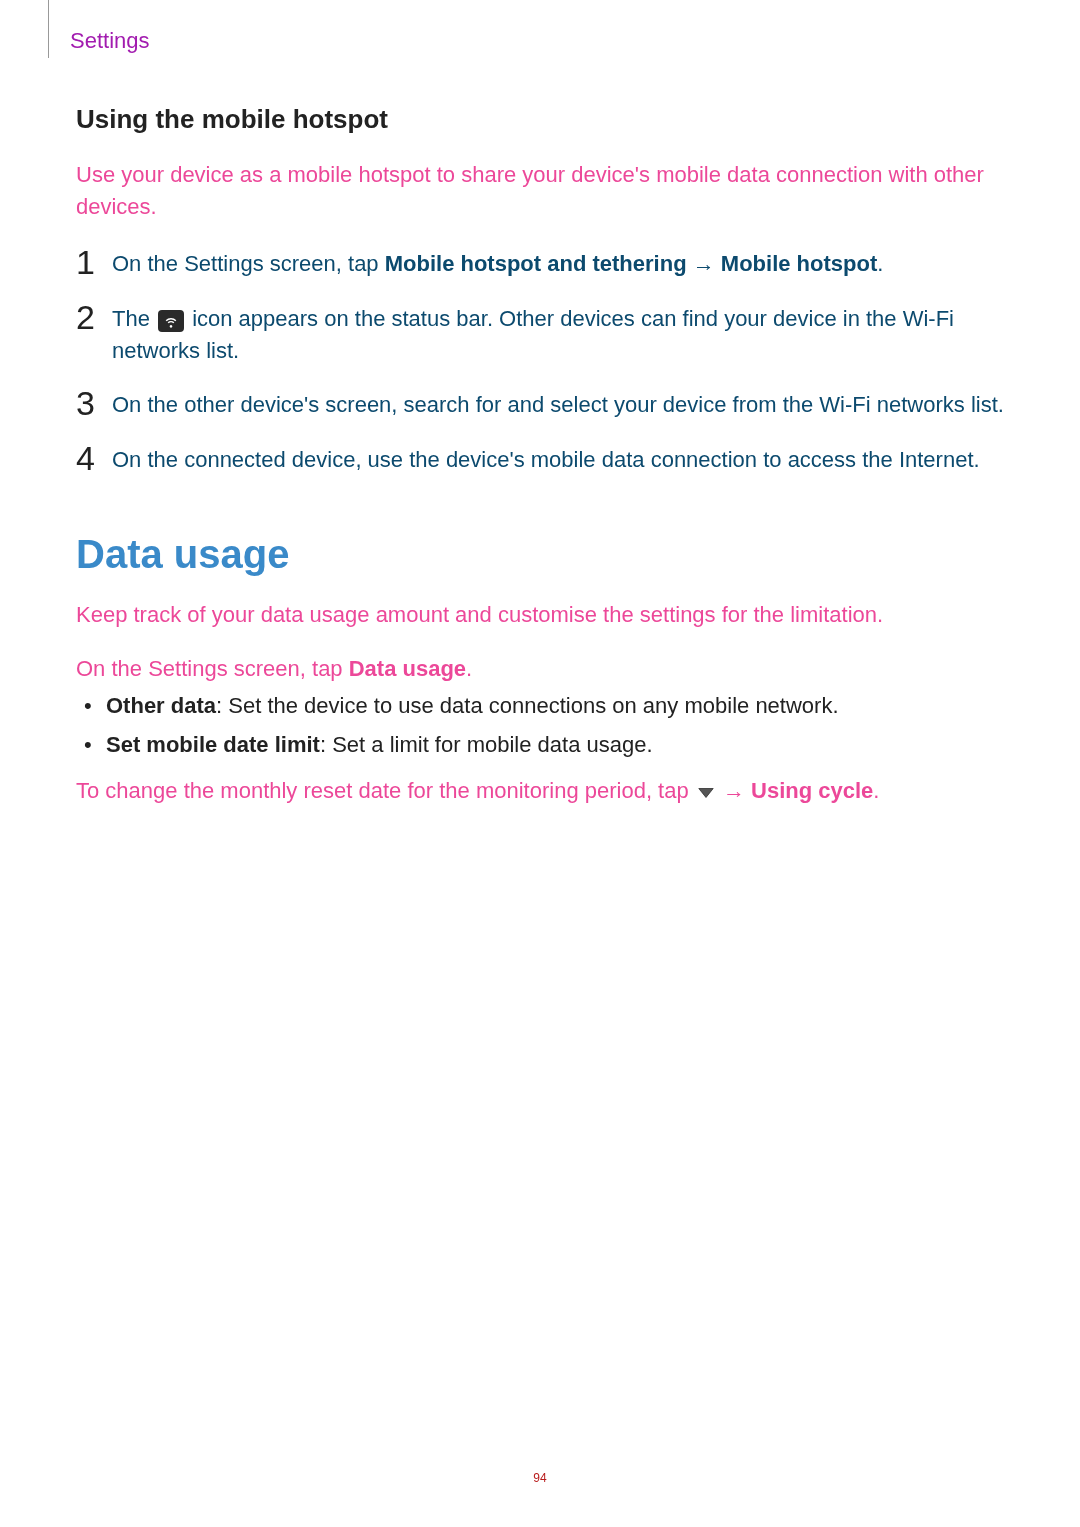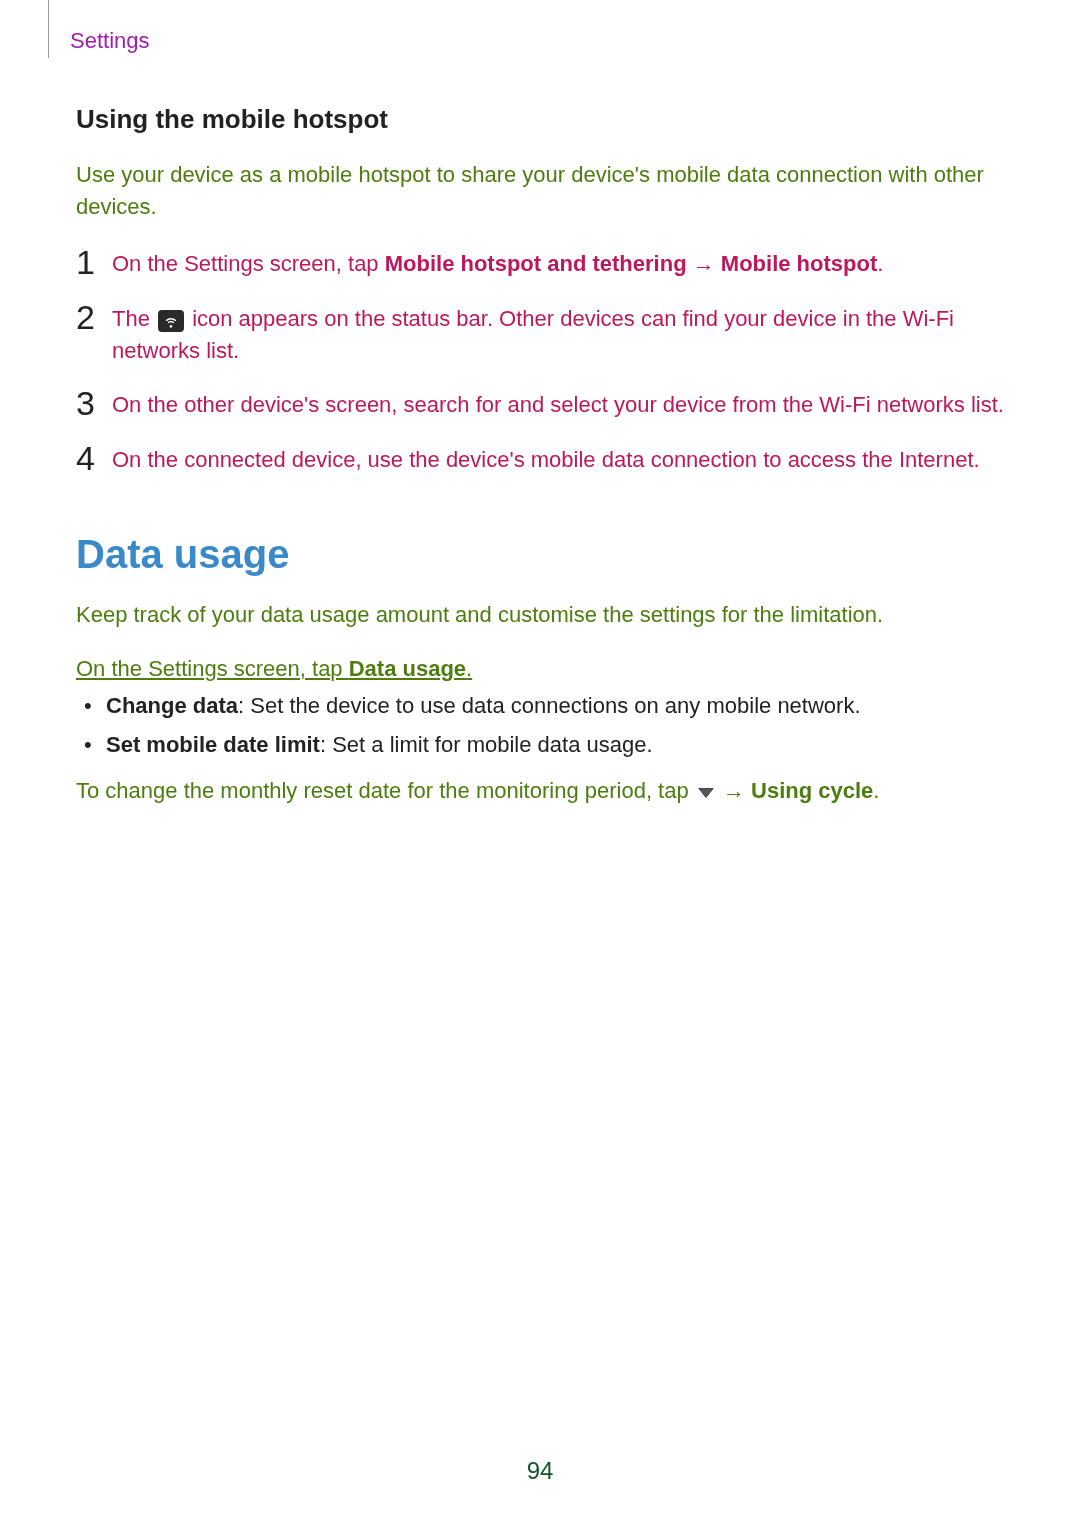--- a/index.html
+++ b/index.html
@@ -35,21 +35,21 @@
   }
   .subheading {
     font-size: 26px;
     font-weight: 700;
     color: #222;
     margin-bottom: 24px;
   }
   .body-text {
     font-size: 22px;
     line-height: 1.45;
-    color: #4d7c0f;
+    color: #ec4899;
     margin-bottom: 22px;
   }
   .ol {
     margin-top: 6px;
   }
   .ol-item {
     display: flex;
     margin-bottom: 20px;
   }
   .ol-num {
@@ -58,21 +58,21 @@
     color: #222;
     width: 36px;
     flex-shrink: 0;
     line-height: 1.0;
     font-family: "Segoe UI Light", "Helvetica Neue", Arial, sans-serif;
   }
   .ol-body {
     flex: 1;
     font-size: 22px;
     line-height: 1.45;
-    color: #be185d;
+    color: #0c4a6e;
     padding-top: 3px;
   }
   .ol-body p { margin-bottom: 14px; }
   .ol-body p:last-child { margin-bottom: 0; }
   b { font-weight: 700; }
   .arrow { }
   .hotspot-icon {
     display: inline-flex;
     align-items: center;
     justify-content: center;
@@ -112,22 +112,22 @@
     flex-shrink: 0;
     text-align: left;
     padding-left: 8px;
   }
   .page-num {
     position: absolute;
     bottom: 42px;
     left: 0;
     right: 0;
     text-align: center;
-    font-size: 24px;
-    color: #14532d;
+    font-size: 12px;
+    color: #b91c1c;
   }
 </style>
 </head>
 <body>
 
 <div class="header-rule"></div>
 <div class="header-label">Settings</div>
 
 <div class="content">
 
@@ -172,29 +172,29 @@
         <p>On the connected device, use the device's mobile data connection to access the Internet.</p>
       </div>
     </div>
 
   </div>
 
   <div class="section-title">Data usage</div>
 
   <div class="body-text" style="margin-bottom:22px;">Keep track of your data usage amount and customise the settings for the limitation.</div>
 
-  <div class="body-text" style="margin-bottom:0;text-decoration:underline;">
+  <div class="body-text" style="margin-bottom:0;">
     <span>On the Settings screen, tap </span><b>Data usage</b><span>.</span>
   </div>
 
   <div class="bullet-list">
     <div class="bullet-item">
       <div class="bullet-dot">•</div>
       <div>
-        <b>Change data</b><span>: Set the device to use data connections on any mobile network.</span>
+        <b>Other data</b><span>: Set the device to use data connections on any mobile network.</span>
       </div>
     </div>
     <div class="bullet-item">
       <div class="bullet-dot">•</div>
       <div>
         <b>Set mobile date limit</b><span>: Set a limit for mobile data usage.</span>
       </div>
     </div>
   </div>
 

